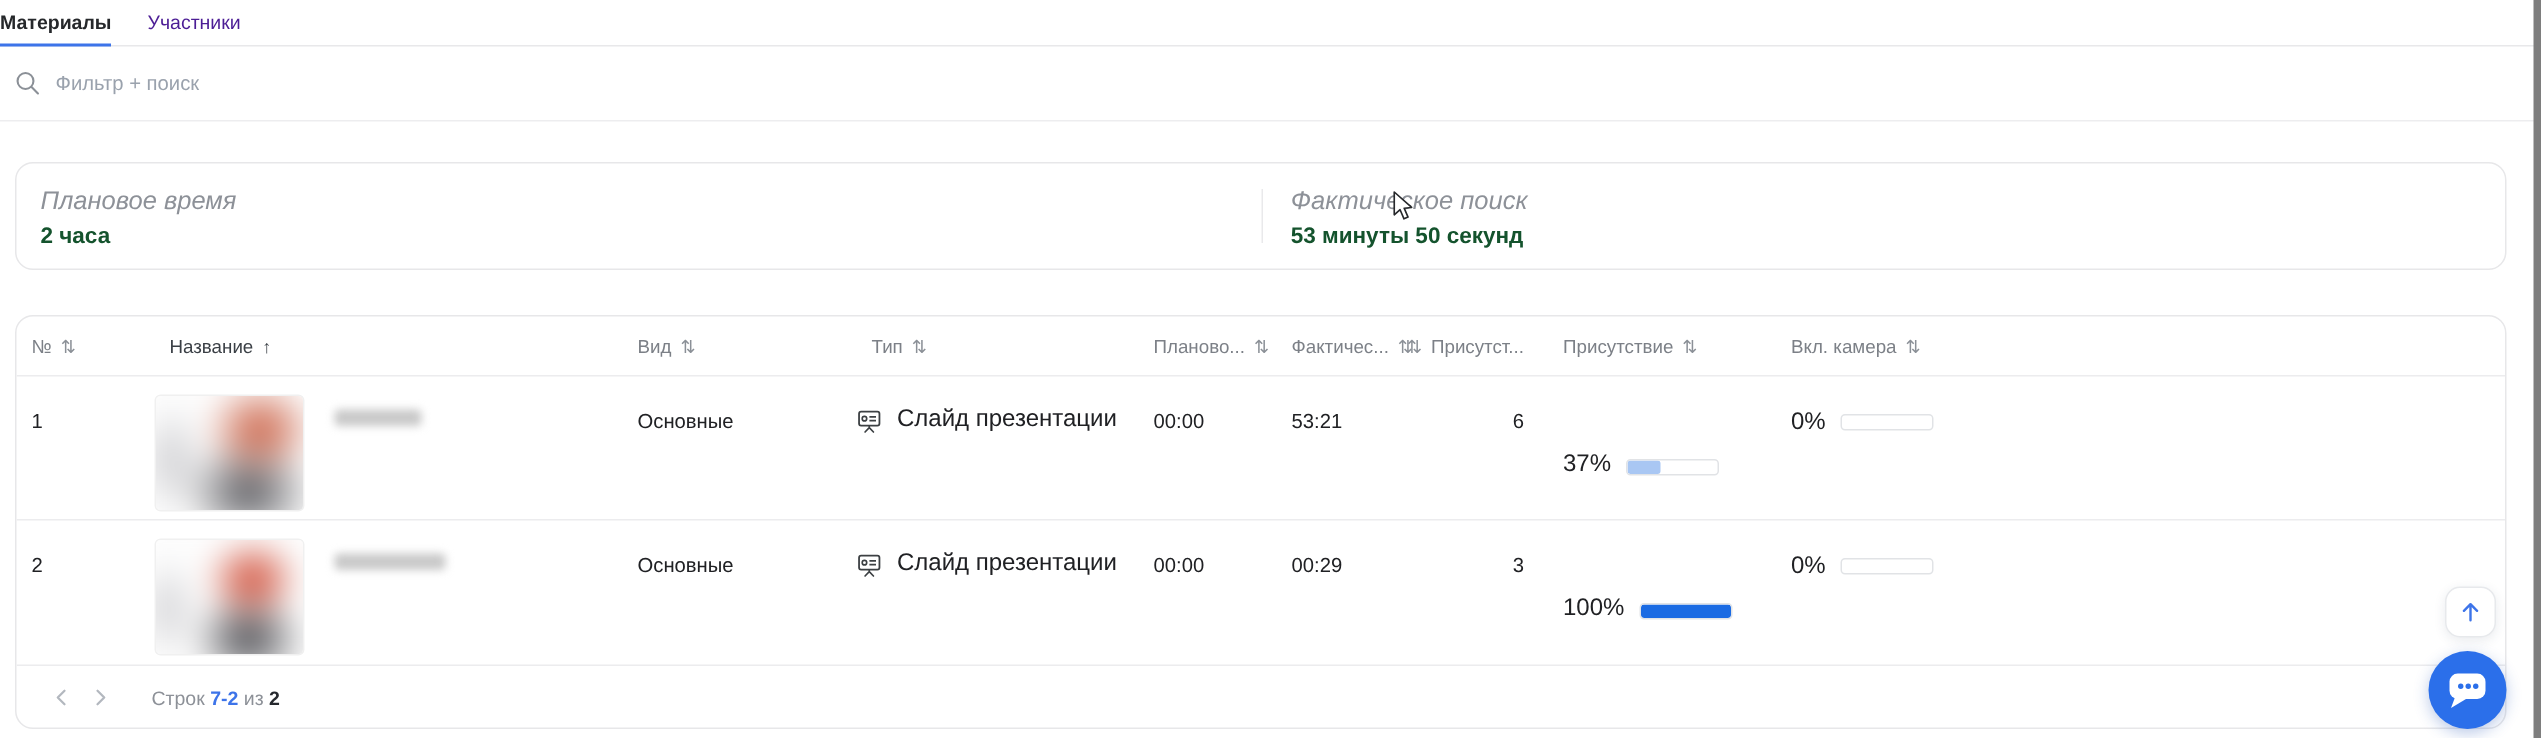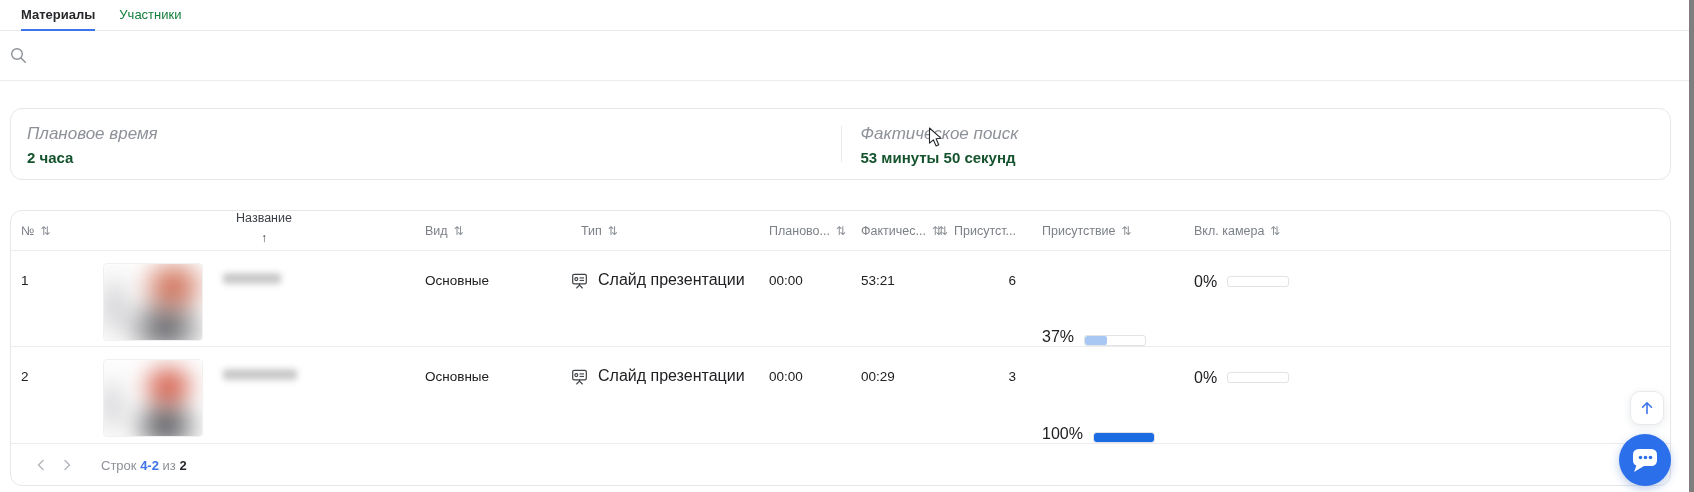--- a/index.html
+++ b/index.html
@@ -1,21 +1,21 @@
 <!DOCTYPE html>
 <html><head>
 <meta charset="utf-8">
 <style>
   * { margin:0; padding:0; box-sizing:border-box; }
   html,body { width:1694px; height:492px; background:#fff; overflow:hidden;
     font-family:"Liberation Sans", sans-serif; color:#202124; position:relative; }
 
   
-  .tabbar { height:31px; border-bottom:1px solid #e8e8ea; display:flex; align-items:stretch; padding-left:21px; }
-  .tab { display:flex; align-items:center; margin-right:24px; font-size:13px; color:#15803d;
+  .tabbar { height:31px; border-bottom:1px solid #e8e8ea; display:flex; align-items:stretch; }
+  .tab { display:flex; align-items:center; margin-right:24px; font-size:13px; color:#4c1d95;
     border-bottom:2px solid transparent; margin-bottom:-1px; cursor:pointer; }
   .tab.active { color:#26282b; font-weight:bold; border-bottom-color:#3d74e9; }
 
   
   .searchbar { height:50px; border-bottom:1px solid #ededef; display:flex; align-items:center; padding-left:10px; }
   .searchbar svg { flex:0 0 auto; }
   .search-input { border:none; outline:none; font-size:13.5px; margin-left:10px; width:600px;
     font-family:"Liberation Sans", sans-serif; color:#202124; }
   .search-input::placeholder { color:#9aa2ad; }
 
@@ -26,21 +26,21 @@
   .summary-cell.right { padding-left:20px; }
   .summary-divider { position:absolute; left:50%; top:17px; bottom:17px; width:1px; background:#e9e9eb; }
   .summary-label { font-size:17px; color:#8d9198;font-style:italic; }
   .summary-value { font-size:15px; font-weight:bold; color:#14532d; margin-top:5px; }
 
   
   .table-card { margin:30px 23px 0 10px; height:276px; border:1px solid #e7e7e9; border-radius:12px; overflow:hidden; background:#fff; }
   .trow { display:grid; grid-template-columns:92px 312px 156px 188px 92px 95px 72px 166px 1fr; }
   .thead { height:40px; border-bottom:1px solid #ececee; }
   .th { display:flex; align-items:center; padding-left:10px; font-size:12.5px; color:#7c8087; white-space:nowrap; gap:6px; cursor:pointer; }
-  .th.sorted { color:#3a3f45;flex-direction:column; }
+  .th.sorted { color:#3a3f45; }
   .th .sort { font-size:12px; color:#8b9097; }
   .th.num-col { justify-content:flex-end; padding-right:2px; overflow:visible; }
   .tr { border-bottom:1px solid #ececee; }
   .tr1 { height:96px; } .tr2 { height:97px; }
   .td { padding:22px 0 0 10px; font-size:13.5px; color:#202124; white-space:nowrap; }
   .td.right { text-align:right; padding-right:2px; }
   .name-cell { display:flex; align-items:flex-start; padding-top:12px; gap:20px; }
   .thumb { width:100px; height:78px; border-radius:4px; border:1px solid #f0f0f0; overflow:hidden; background:#fcfcfc; }
   .thumb i { display:block; width:100%; height:100%; filter:blur(7px); transform:scale(1.3); }
   .thumb1 i { background:
@@ -48,21 +48,21 @@
       radial-gradient(48px 40px at 60% 76%, rgba(58,58,64,.85), rgba(58,58,64,0) 72%),
       radial-gradient(26px 44px at 20% 55%, rgba(168,168,174,.55), rgba(168,168,174,0) 70%), #fdfdfd; }
   .thumb2 i { background:
       radial-gradient(36px 32px at 62% 38%, rgba(204,58,34,.95), rgba(204,58,34,0) 70%),
       radial-gradient(42px 36px at 60% 78%, rgba(52,52,58,.9), rgba(52,52,58,0) 72%),
       radial-gradient(24px 40px at 18% 58%, rgba(170,170,176,.5), rgba(170,170,176,0) 70%), #fdfdfd; }
   .blur-pill { height:11px; border-radius:3px; background:#c9c9c9; filter:blur(3px); margin-top:10px; }
   .pill1 { width:58px; } .pill2 { width:74px; }
   .type-cell { display:flex; align-items:flex-start; gap:10px; padding-top:20px; }
   .type-cell svg { margin-top:1px; }
-  .presence-cell { display:flex; align-items:flex-end; gap:10px; padding:22px 0 0 24px; }
+  .presence-cell { display:flex; align-items:center; gap:10px; padding:22px 0 0 24px; }
   .camera-cell { display:flex; align-items:flex-start; gap:10px; padding:22px 0 0 10px; }
   .bar-track { width:62px; height:11px; margin-top:3px; border:1px solid #e1e3e6; border-radius:3px; background:#fff; overflow:hidden; }
   .bar-fill { height:100%; border-radius:2px; width:0; }
 
   
   .tfoot { height:42px; display:flex; align-items:center; padding-left:22px; gap:10px; }
   .pg-btn { width:16px; height:16px; display:flex; align-items:center; justify-content:center; cursor:pointer; }
   .pg-text { margin-left:16px; font-size:13px; color:#8d9198; }
   .pg-range { color:#3d74e9; font-weight:bold; }
   .pg-total { color:#26292e; font-weight:bold; }
@@ -83,20 +83,21 @@
 <div class="tabbar">
   <div class="tab active">Материалы</div>
   <div class="tab">Участники</div>
 </div>
 
 <div class="searchbar">
   <svg width="17" height="17" viewBox="0 0 17 17">
     <circle cx="7" cy="7" r="5.3" fill="none" stroke="#8b9097" stroke-width="1.4"></circle>
     <line x1="11.2" y1="11.2" x2="15.3" y2="15.3" stroke="#8b9097" stroke-width="1.4" stroke-linecap="round"></line>
   </svg>
+  <input class="search-input" type="text" placeholder="Фильтр + поиск" style="">
 </div>
 
 <div class="summary-card">
   <div class="summary-cell">
     <div class="summary-label">Плановое время</div>
     <div class="summary-value">2 часа</div>
   </div>
   <div class="summary-divider"></div>
   <div class="summary-cell right">
     <div class="summary-label">Фактическое поиск</div>
@@ -222,21 +223,21 @@
           <polyline points="8,2.5 3.5,7 8,11.5" fill="none" stroke="#b3b8bf" stroke-width="1.5" stroke-linecap="round" stroke-linejoin="round"></polyline>
         </svg>
     </div>
     <div class="pg-btn">
       <svg width="12" height="14" viewBox="0 0 12 14">
           <polyline points="4,2.5 8.5,7 4,11.5" fill="none" stroke="#b3b8bf" stroke-width="1.5" stroke-linecap="round" stroke-linejoin="round"></polyline>
         </svg>
     </div>
     <div class="pg-text">
       <span>Строк</span>
-      <span class="pg-range">4-2</span>
+      <span class="pg-range">7-2</span>
       <span>из</span>
       <span class="pg-total">2</span>
     </div>
   </div>
 </div>
 
 <div class="scroll-top">
   <svg width="16" height="16" viewBox="0 0 16 16">
     <path d="M8 13.5 V3 M3.6 7.2 L8 2.8 L12.4 7.2" fill="none" stroke="#3d74e9" stroke-width="1.6" stroke-linecap="round" stroke-linejoin="round"></path>
   </svg>

